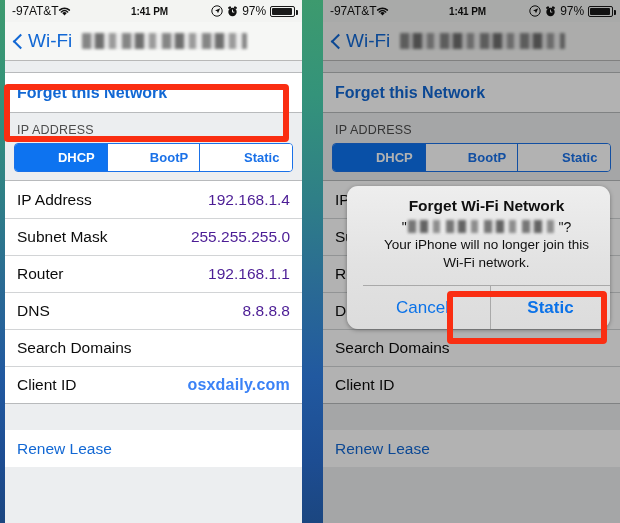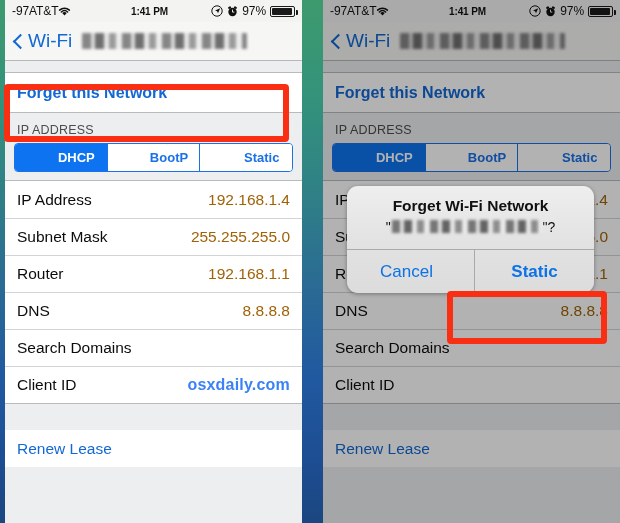--- a/index.html
+++ b/index.html
@@ -157,21 +157,21 @@
     height: 37px;
     display: flex;
     align-items: center;
     padding: 0 12px;
     box-sizing: border-box;
     font-size: 15.5px;
     color: #0c0c0c;
   }
   .cell + .cell { border-top: 1px solid #d2d4d6; }
   .cell .label { flex: 1; }
-  .cell .value { color: #a16207; }
+  .cell .value { color: #4c1d95; }
   .cell.link { color: #1268d4; }
 
   .group { background: #ffffff; border-top: 1px solid #b8babc; border-bottom: 1px solid #b8babc; }
 
   .forget-group {
     background: #ffffff;
     border-top: 1px solid #b8babc;
     border-bottom: 1px solid #b8babc;
     height: 41px;
     display: flex;
@@ -253,20 +253,21 @@
   .alert {
     position: absolute;
     left: 347px;
     top: 186px;
     width: 247px;
     background: linear-gradient(to bottom, #eeeeee 0%, #e2e2e2 55%, #dcdcdc 100%);
     border-radius: 11px;
     z-index: 30;
     box-shadow: 0 1px 4px rgba(0,0,0,.35);
     overflow: hidden;
+    padding-left: 16px;
   }
   .alert-body {
     padding: 11px 14px 13px 14px;
     text-align: center;
   }
   .alert-title {
     font-size: 15.5px;
     font-weight: bold;
     color: #101010;
     margin-bottom: 3px;
@@ -520,20 +521,21 @@
   </div>
 
   <div class="alert">
     <div class="alert-body">
       <div class="alert-title">Forget Wi-Fi Network</div>
       <div class="alert-ssid-line">
         <span>"</span>
         <span class="ssid-blur"></span>
         <span>"?</span>
       </div>
+      <div class="alert-msg">Your iPhone will no longer join this Wi-Fi network.</div>
     </div>
     <div class="alert-buttons">
       <div class="alert-btn">Cancel</div>
       <div class="alert-btn bold">Static</div>
     </div>
   </div>
 
   <div class="redbox" id="redbox-forget-network"></div>
   <div class="redbox" id="redbox-forget-button"></div>
 

